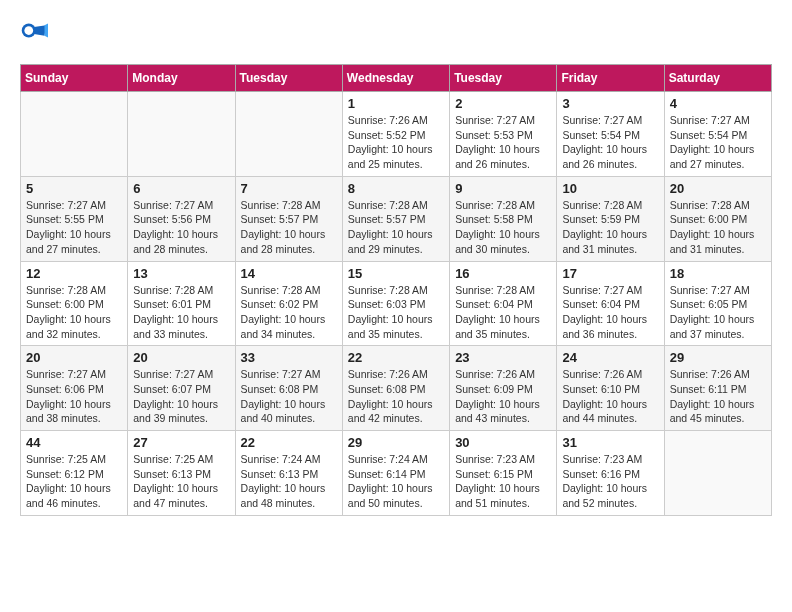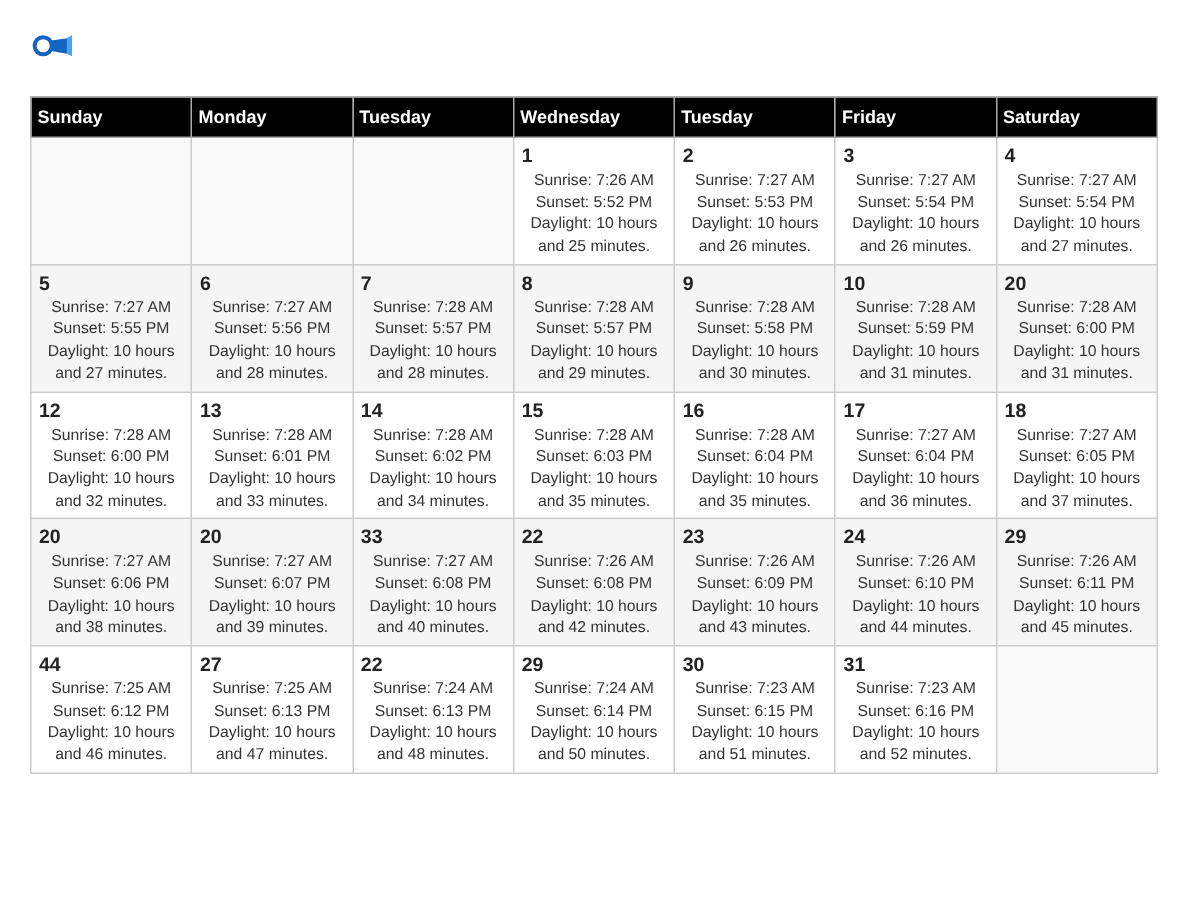--- a/index.html
+++ b/index.html
@@ -43,21 +43,21 @@
     .calendar-subtitle {
       font-size: 15px;
       color: #444;
     }
     table {
       width: 100%;
       border-collapse: collapse;
       font-size: 11px;
     }
     thead tr th {
-      background-color: #000000;
+      background-color: #be185d;
       color: #fff;
       padding: 6px 4px;
       text-align: left;
       font-size: 12px;
       font-weight: bold;
       border: 1px solid #aaa;
     }
     tbody tr td {
       border: 1px solid #ccc;
       vertical-align: top;
@@ -73,21 +73,20 @@
       font-weight: bold;
       font-size: 13px;
       color: #222;
       display: block;
       margin-bottom: 2px;
     }
     .day-info {
       color: #333;
       font-size: 10.5px;
       line-height: 1.4;
-      text-align: center;
     }
     .empty-cell {
       background: #f9f9f9 !important;
     }
   </style>
 </head>
 <body>
 
 <div class="header">
   <div class="logo">

